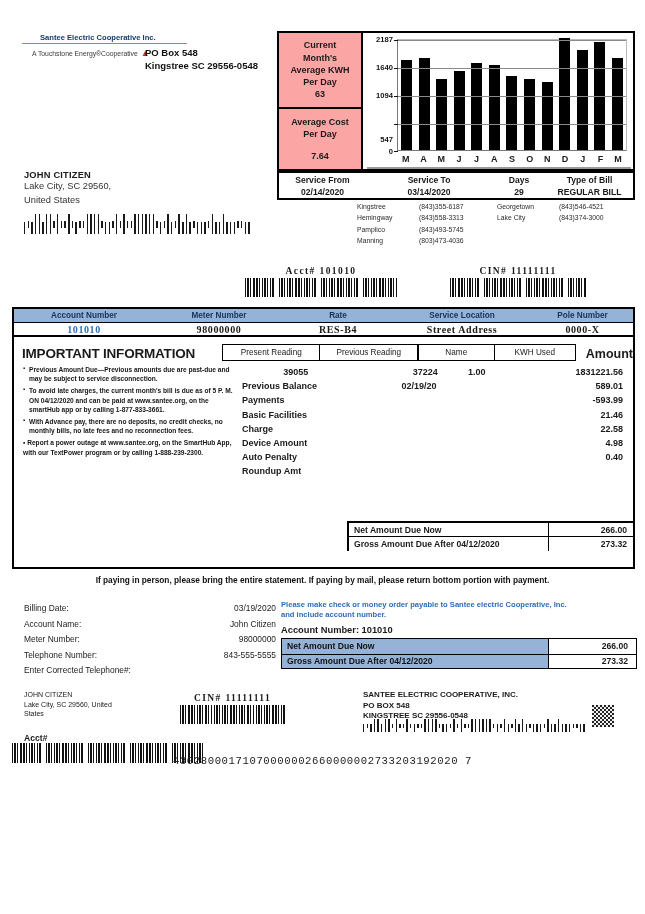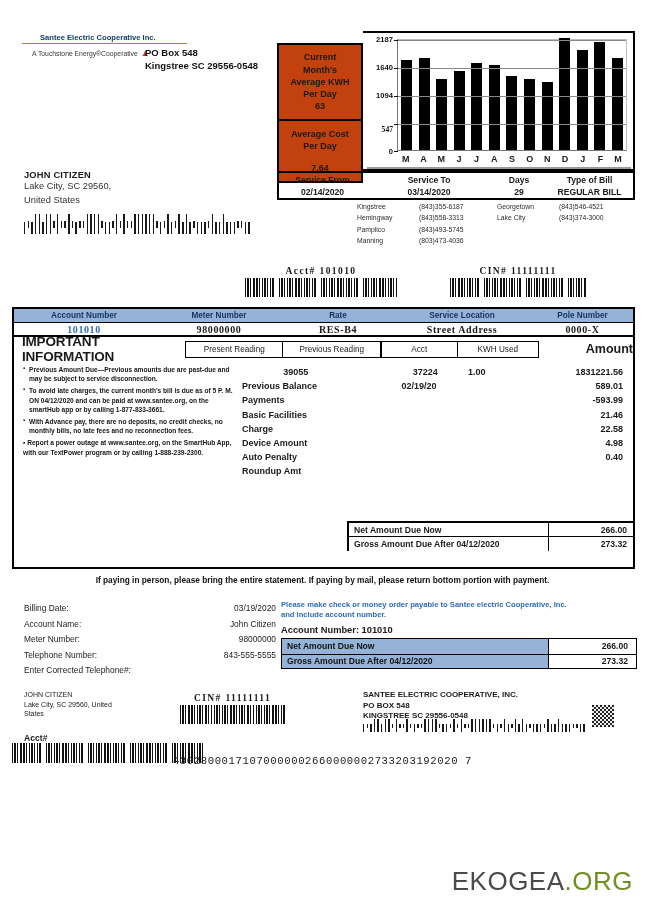--- a/index.html
+++ b/index.html
@@ -51,22 +51,22 @@
   .cust-block { position: absolute; left: 24px; top: 170px; }
   .cust-name { font-size: 9.3px; font-weight: bold; letter-spacing: .2px; }
   .cust-line { font-size: 9.3px; color: #333; line-height: 13.5px; }
   .imb-wrap { position: relative; width: 228px; height: 22px; margin-top: 5px; }
   .imb-wrap span {
     position: absolute; bottom: 0; width: 1.5px; background: #1a1a1a;
   }
 
   
   .kwh-panel {
-    position: absolute; left: 277px; top: 43px; width: 86px; height: 140px;
-    border: 2px solid #000; background: #c2410c;
+    position: absolute; left: 277px; top: 31px; width: 86px; height: 140px;
+    border: 2px solid #000; background: #fca5a5;
   }
   .kwh-top {
     height: 76px; border-bottom: 2px solid #000;
     display: flex; flex-direction: column; align-items: center; justify-content: center;
     font-size: 9px; font-weight: bold; line-height: 12.2px; text-align: center;
   }
   .kwh-bot {
     height: 60px; display: flex; flex-direction: column;
     align-items: center; justify-content: center; gap: 9px;
     font-size: 9px; font-weight: bold; line-height: 12.2px; text-align: center;
@@ -159,21 +159,21 @@
   }
   .c1 { width: 140px; } .c2 { width: 130px; } .c3 { width: 108px; }
   .c4 { width: 140px; } .c5 { flex: 1; }
   .acct-vals {
     display: flex; height: 14px; border-bottom: 2px solid #000;
     font-family: "Liberation Serif", serif; font-weight: bold; font-size: 10px;
     letter-spacing: .6px;
   }
   .acct-vals .blue { color: #2f6db5; }
 
-  .info-row { display: flex; height: 24px; align-items: center; gap: 37px; }
+  .info-row { display: flex; height: 24px; align-items: flex-end; }
   .info-title {
     width: 206px; padding-left: 8px;
     font-size: 13.5px; font-weight: bold; letter-spacing: -.2px;
   }
   .read-heads { display: flex; height: 17px; margin-left: 4px; }
   .read-heads div {
     border: 1.5px solid #000; margin-left: -1.5px;
     display: flex; align-items: center; justify-content: center;
     font-size: 8.2px; height: 17px;
   }
@@ -379,21 +379,21 @@
         <div>Per Day</div>
       </div>
       <div>7.64</div>
     </div>
   </div>
 
   <div class="chart-panel">
     <div class="chart-inner">
       <div class="y-labels" id="y-labels">
           <div class="y-lab" style="top: 112px;">0</div>
-          <div class="y-lab" style="top: 90px; font-family: Liberation Serif, serif;">547</div>
+          <div class="y-lab" style="top: 100px;">547</div>
           <div class="y-lab" style="top: 55.9744px;">1094</div>
           <div class="y-lab" style="top: 28.0128px;">1640</div>
           <div class="y-lab" style="top: 0px;">2187</div>
         </div>
       <div class="plot" id="plot">
         <div class="bars" id="bars">
             <div class="bar" title="M: 1752" style="height: 89.7229px;"></div>
             <div class="bar" title="A: 1800" style="height: 92.1811px;"></div>
             <div class="bar" title="M: 1390" style="height: 71.1843px;"></div>
             <div class="bar" title="J: 1540" style="height: 78.866px;"></div>
@@ -498,21 +498,21 @@
       <div class="c3">RES-B4</div>
       <div class="c4">Street Address</div>
       <div class="c5">0000-X</div>
     </div>
 
     <div class="info-row">
       <div class="info-title">IMPORTANT INFORMATION</div>
       <div class="read-heads">
         <div class="rh1">Present Reading</div>
         <div class="rh2">Previous Reading</div>
-        <div class="rh3">Acct</div>
+        <div class="rh3">Name</div>
         <div class="rh4">KWH Used</div>
       </div>
       <div class="amount-head">Amount</div>
     </div>
 
     <div class="detail-area">
       <ul class="bullets" id="bullets">
           <li>Previous Amount Due—Previous amounts due are past-due and may be subject to service disconnection.</li>
           <li>To avoid late charges, the current month's bill is due as of 5 P. M. ON 04/12/2020 and can be paid at www.santee.org, on the smartHub app or by calling 1-877-833-3661.</li>
           <li>With Advance pay, there are no deposits, no credit checks, no monthly bills, no late fees and no reconnection fees.</li>
@@ -710,17 +710,14 @@
       <span class="bar-tick" style="height: 8.06px; width: 1.4px; left: 205.935px; bottom: 0px;"></span>
       <span class="bar-tick" style="height: 4.55px; width: 1.4px; left: 209.548px; bottom: 3.64px;"></span>
       <span class="bar-tick" style="height: 4.55px; width: 1.4px; left: 213.161px; bottom: 3.64px;"></span>
       <span class="bar-tick" style="height: 8.06px; width: 1.4px; left: 216.774px; bottom: 0px;"></span>
       <span class="bar-tick" style="height: 8.06px; width: 1.4px; left: 220.387px; bottom: 0px;"></span>
     </div>
   <div class="qr"></div>
 
   <div class="micr">43028000171070000002660000002733203192020 7</div>
 
-  <div class="wm">
-    <span>EKOGEA</span><span class="org">.ORG</span>
-  </div>
 
 </div>
 
 </body></html>

